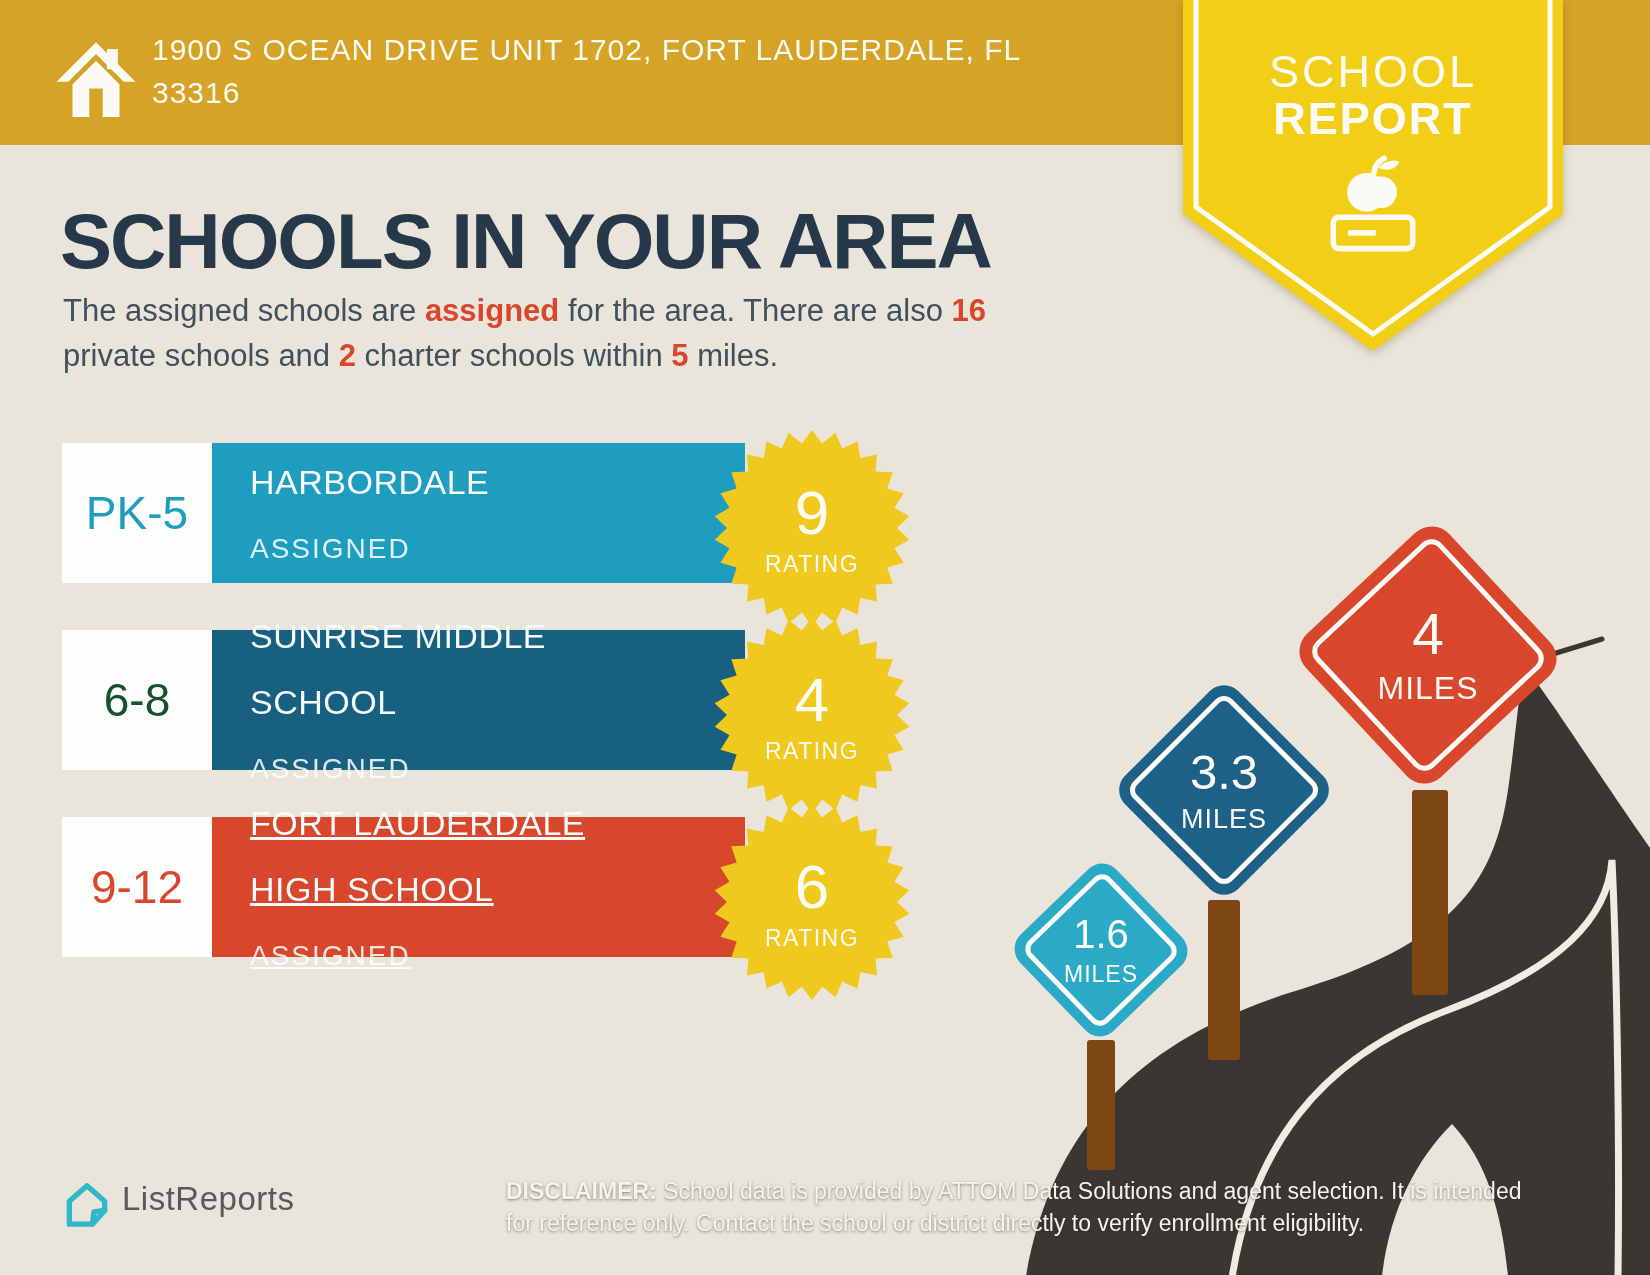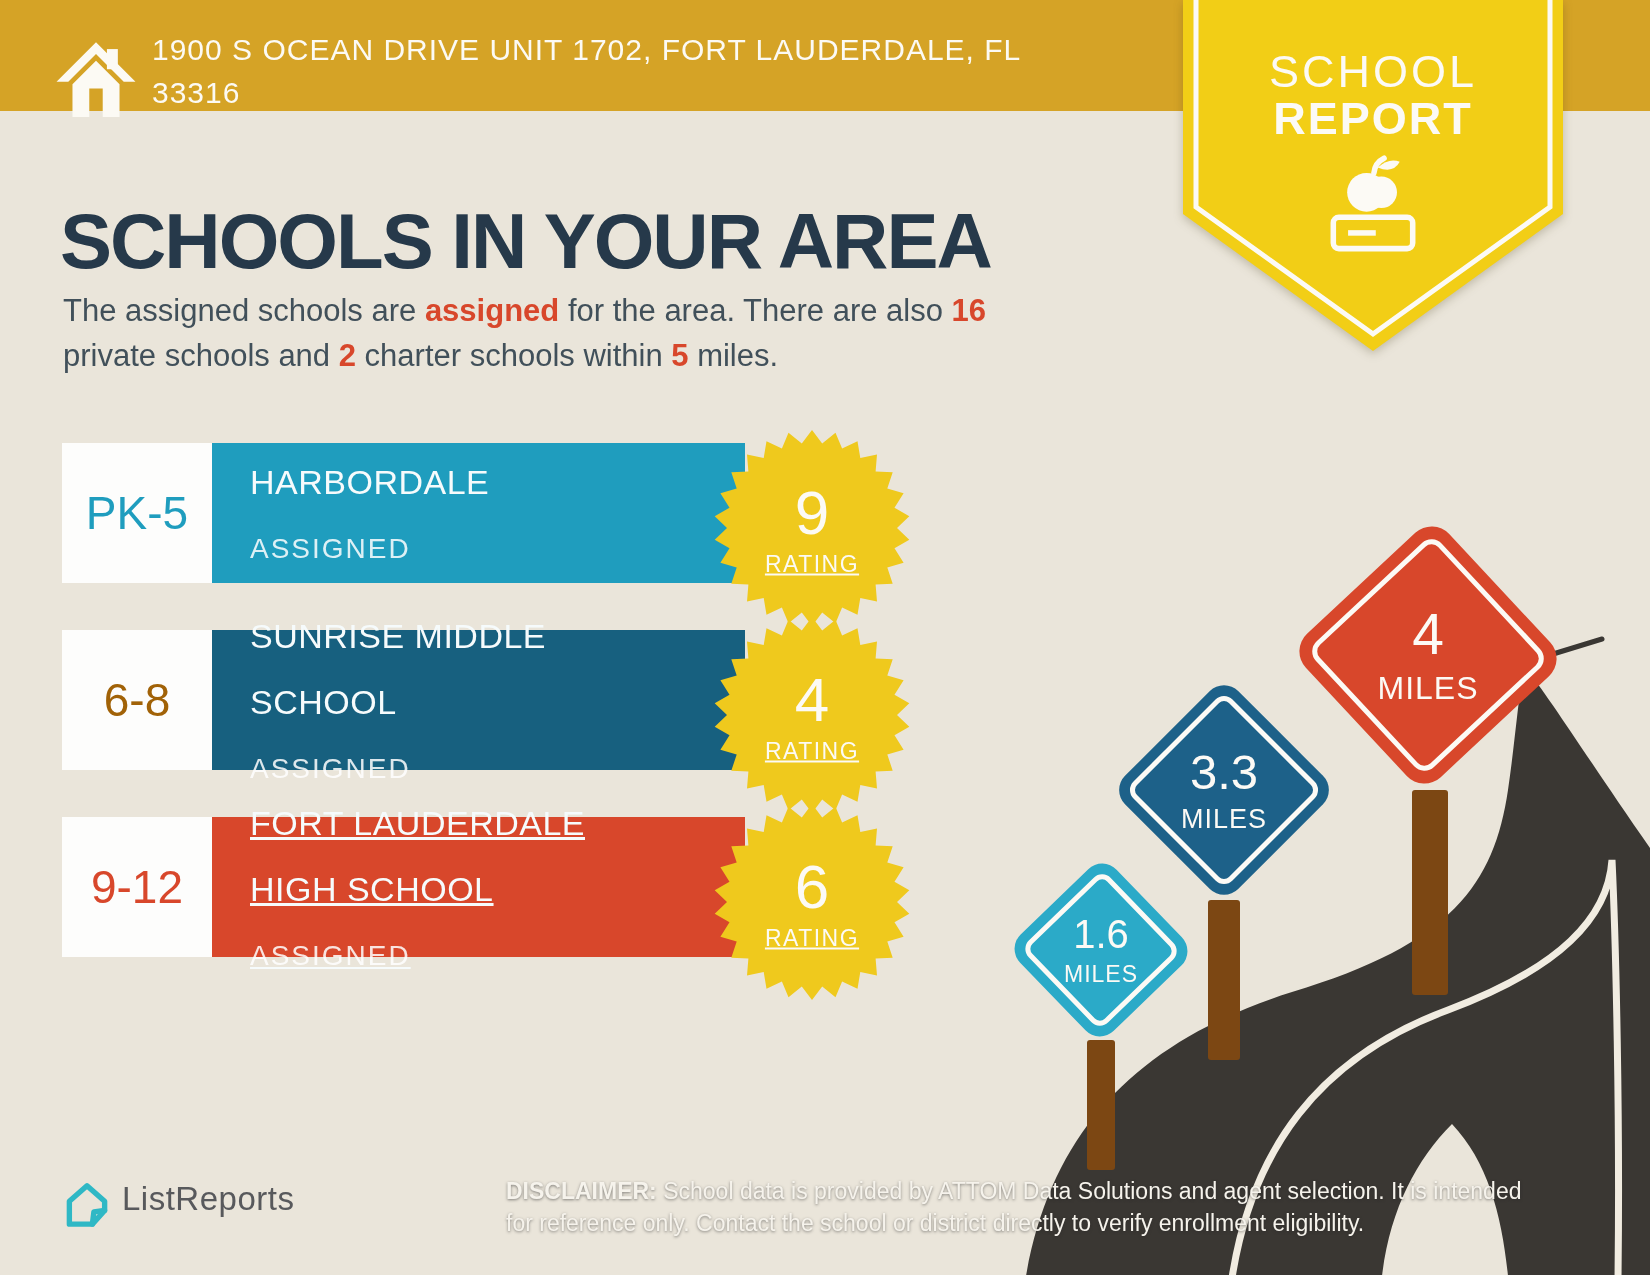--- a/index.html
+++ b/index.html
@@ -1,21 +1,21 @@
 <!DOCTYPE html>
 <html><head>
 <meta charset="utf-8">
 <style>
   html,body{margin:0;padding:0;background:#EAE5DA;}
   .stage{
     position:relative;width:1650px;height:1275px;overflow:hidden;
     background:#EAE5DA;font-family:"Liberation Sans",sans-serif;
   }
   
-  .banner{position:absolute;left:0;top:0;width:1650px;height:111px;background:#D5A326;}
+  .banner{position:absolute;left:0;top:0;width:1650px;height:145px;background:#D5A326;}
   .home-ico{position:absolute;left:54px;top:34px;width:84px;height:94px;}
   .address{
     position:absolute;left:152px;top:28px;color:#FCFAF4;
     font-size:30px;line-height:43px;letter-spacing:1px;font-weight:400;
   }
   
   .ribbon{position:absolute;left:1183px;top:0;width:380px;height:356px;filter:drop-shadow(0 3px 5px rgba(60,50,10,.25));}
   .ribbon svg.bg{position:absolute;inset:0;}
   .ribbon-text{position:absolute;left:0;top:48px;width:100%;text-align:center;color:#FCFAF5;}
   .ribbon-text .r1{font-size:45px;font-weight:300;letter-spacing:3px;line-height:47px;}
@@ -46,21 +46,21 @@
   .bar .nm{font-size:34px;line-height:42px;font-weight:400;letter-spacing:.5px;}
   .bar .as{font-size:28px;letter-spacing:2px;margin-top:6px;color:rgba(255,255,255,.85);}
   .burst{position:absolute;left:650px;top:-15px;width:200px;height:200px;}
   .burst svg{position:absolute;inset:0;}
   .burst .bn{
     position:absolute;left:0;top:84px;width:100%;transform:translateY(-50%);
     text-align:center;color:#FCFAF5;font-size:62px;font-weight:300;
   }
   .burst .bc{
     position:absolute;left:0;top:136px;width:100%;transform:translateY(-50%);
-    text-align:center;color:#FCFAF5;font-size:23px;letter-spacing:1.5px;text-decoration:underline;
+    text-align:center;color:#FCFAF5;font-size:23px;letter-spacing:1.5px;
   }
   
   .road{position:absolute;left:0;top:0;width:1650px;height:1275px;pointer-events:none;}
   .post{position:absolute;background:#7C4713;border-radius:3px;}
   .sign{position:absolute;}
   .sign .diamond{
     position:absolute;left:50%;top:50%;
     border-radius:20px;
   }
   .sign .inner{
@@ -129,21 +129,21 @@
     <div class="burst">
         <svg viewBox="0 0 200 200">
           <path d="M100.0,2.0L110.2,15.6L123.5,4.8L130.1,20.5L145.5,13.2L148.3,30.0L165.0,26.6L163.6,43.6L180.7,44.3L175.3,60.5L191.6,65.2L182.5,79.7L197.3,88.2L185.0,100.0L197.3,111.8L182.5,120.3L191.6,134.8L175.3,139.5L180.7,155.7L163.6,156.4L165.0,173.4L148.3,170.0L145.5,186.8L130.1,179.5L123.5,195.2L110.2,184.4L100.0,198.0L89.8,184.4L76.5,195.2L69.9,179.5L54.5,186.8L51.7,170.0L35.0,173.4L36.4,156.4L19.3,155.7L24.7,139.5L8.4,134.8L17.5,120.3L2.7,111.8L15.0,100.0L2.7,88.2L17.5,79.7L8.4,65.2L24.7,60.5L19.3,44.3L36.4,43.6L35.0,26.6L51.7,30.0L54.5,13.2L69.9,20.5L76.5,4.8L89.8,15.6Z" fill="#EFC91D"></path>
         </svg>
       <div class="bn">9</div>
       <div class="bc">RATING</div>
     </div>
   </div>
 
   <div class="row" style="top:630px">
-    <div class="grade-box" style="color: #a16207;">6-8</div>
+    <div class="grade-box" style="color: #14532d;">6-8</div>
     <div class="bar" style="background: rgb(23, 96, 127);">
       <div class="nm">SUNRISE MIDDLE</div>
       <div class="nm">SCHOOL</div>
       <div class="as">ASSIGNED</div>
     </div>
     <div class="burst">
         <svg viewBox="0 0 200 200">
           <path d="M100.0,2.0L110.2,15.6L123.5,4.8L130.1,20.5L145.5,13.2L148.3,30.0L165.0,26.6L163.6,43.6L180.7,44.3L175.3,60.5L191.6,65.2L182.5,79.7L197.3,88.2L185.0,100.0L197.3,111.8L182.5,120.3L191.6,134.8L175.3,139.5L180.7,155.7L163.6,156.4L165.0,173.4L148.3,170.0L145.5,186.8L130.1,179.5L123.5,195.2L110.2,184.4L100.0,198.0L89.8,184.4L76.5,195.2L69.9,179.5L54.5,186.8L51.7,170.0L35.0,173.4L36.4,156.4L19.3,155.7L24.7,139.5L8.4,134.8L17.5,120.3L2.7,111.8L15.0,100.0L2.7,88.2L17.5,79.7L8.4,65.2L24.7,60.5L19.3,44.3L36.4,43.6L35.0,26.6L51.7,30.0L54.5,13.2L69.9,20.5L76.5,4.8L89.8,15.6Z" fill="#EFC91D"></path>
         </svg>
       <div class="bn">4</div>

